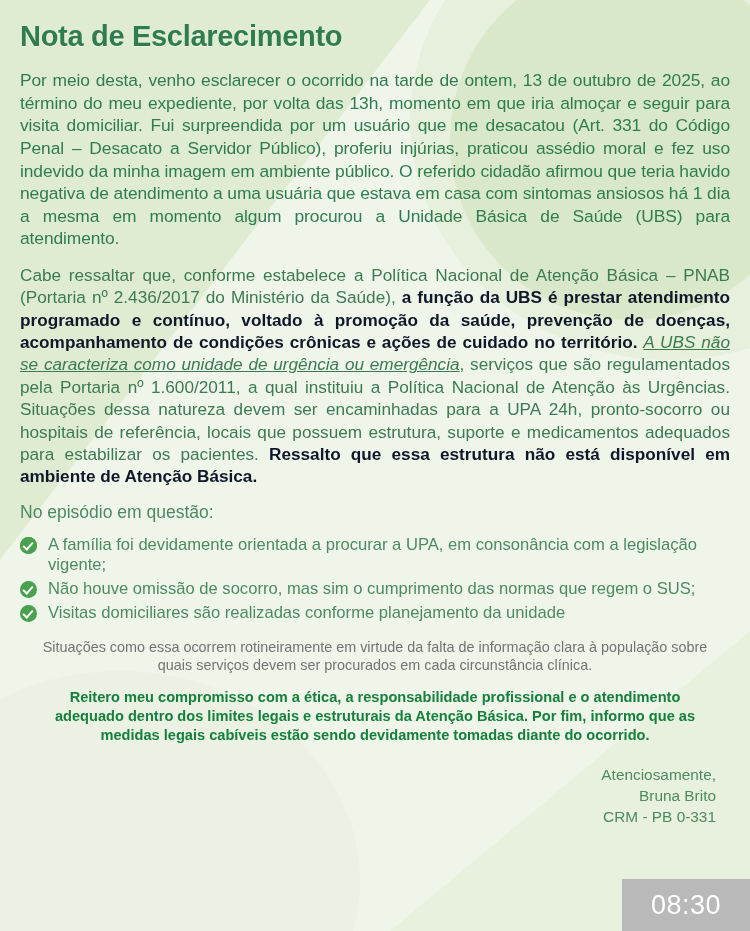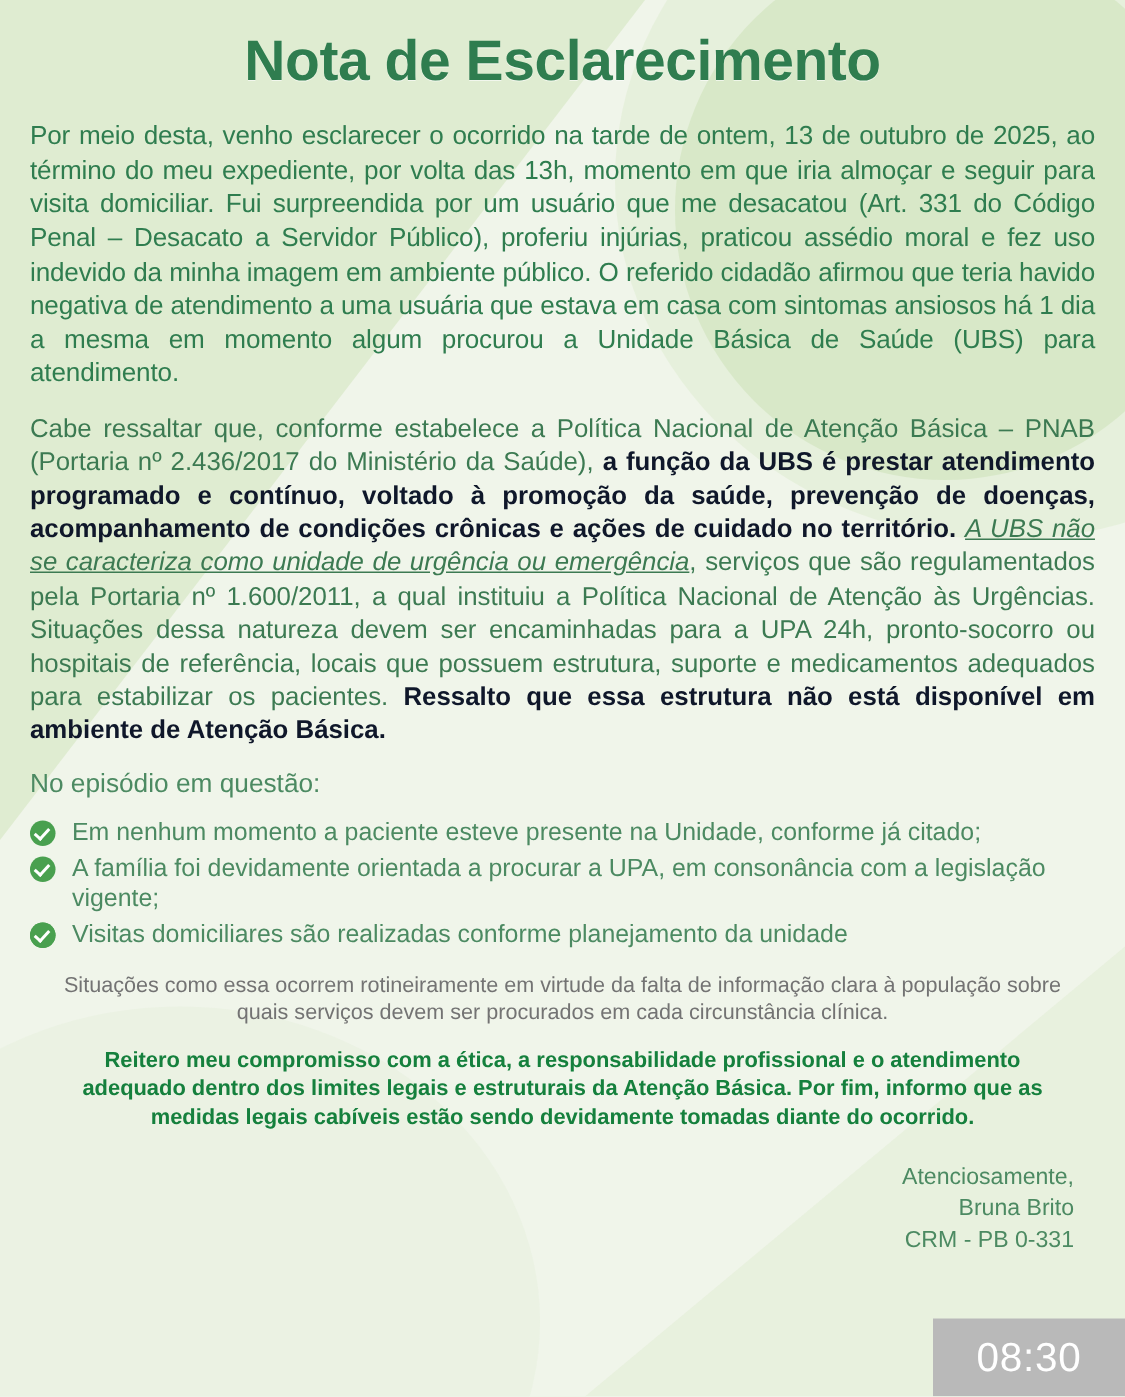--- a/index.html
+++ b/index.html
@@ -61,23 +61,23 @@
     border-left: 360px solid transparent;
     opacity: 0.85;
   }
   .content {
     position: relative;
     z-index: 5;
     padding: 14px 20px 0 20px;
     box-sizing: border-box;
   }
   .title {
-    text-align: center;
+    text-align: left;
     color: #2f7d4f;
-    font-size: 38px;
+    font-size: 29px;
     font-weight: bold;
     letter-spacing: -0.3px;
     margin: 6px 0 16px 0;
     text-shadow: 0 1px 0 rgba(255,255,255,0.6);
   }
   .para {
     color: #3c7a52;
     font-size: 17.2px;
     line-height: 1.30;
     text-align: justify;
@@ -194,28 +194,28 @@
 
     <p class="para">
       <span>Cabe ressaltar que, conforme estabelece a Política Nacional de Atenção Básica – PNAB (Portaria nº 2.436/2017 do Ministério da Saúde), </span><span class="b">a função da UBS é prestar atendimento programado e contínuo, voltado à promoção da saúde, prevenção de doenças, acompanhamento de condições crônicas e ações de cuidado no território.</span><span> </span><span class="u">A UBS não se caracteriza como unidade de urgência ou emergência</span><span>, serviços que são regulamentados pela Portaria nº 1.600/2011, a qual instituiu a Política Nacional de Atenção às Urgências. Situações dessa natureza devem ser encaminhadas para a UPA 24h, pronto-socorro ou hospitais de referência, locais que possuem estrutura, suporte e medicamentos adequados para estabilizar os pacientes. </span><span class="b">Ressalto que essa estrutura não está disponível em ambiente de Atenção Básica.</span>
     </p>
 
     <p class="lead">No episódio em questão:</p>
 
     <ul class="checklist">
       <li>
         <span class="check-icon"></span>
-        <span>Em nenhum momento a paciente esteve presente na Unidade, conforme já citado;</span>
       </li>
       <li>
         <span class="check-icon"></span>
         <span>A família foi devidamente orientada a procurar a UPA, em consonância com a legislação vigente;</span>
       </li>
       <li>
         <span class="check-icon"></span>
+        <span>Não houve omissão de socorro, mas sim o cumprimento das normas que regem o SUS;</span>
       </li>
       <li>
         <span class="check-icon"></span>
         <span>Visitas domiciliares são realizadas conforme planejamento da unidade</span>
       </li>
     </ul>
 
     <p class="note-small">Situações como essa ocorrem rotineiramente em virtude da falta de informação clara à população sobre quais serviços devem ser procurados em cada circunstância clínica.</p>
 
     <p class="closing">Reitero meu compromisso com a ética, a responsabilidade profissional e o atendimento adequado dentro dos limites legais e estruturais da Atenção Básica. Por fim, informo que as medidas legais cabíveis estão sendo devidamente tomadas diante do ocorrido.</p>

